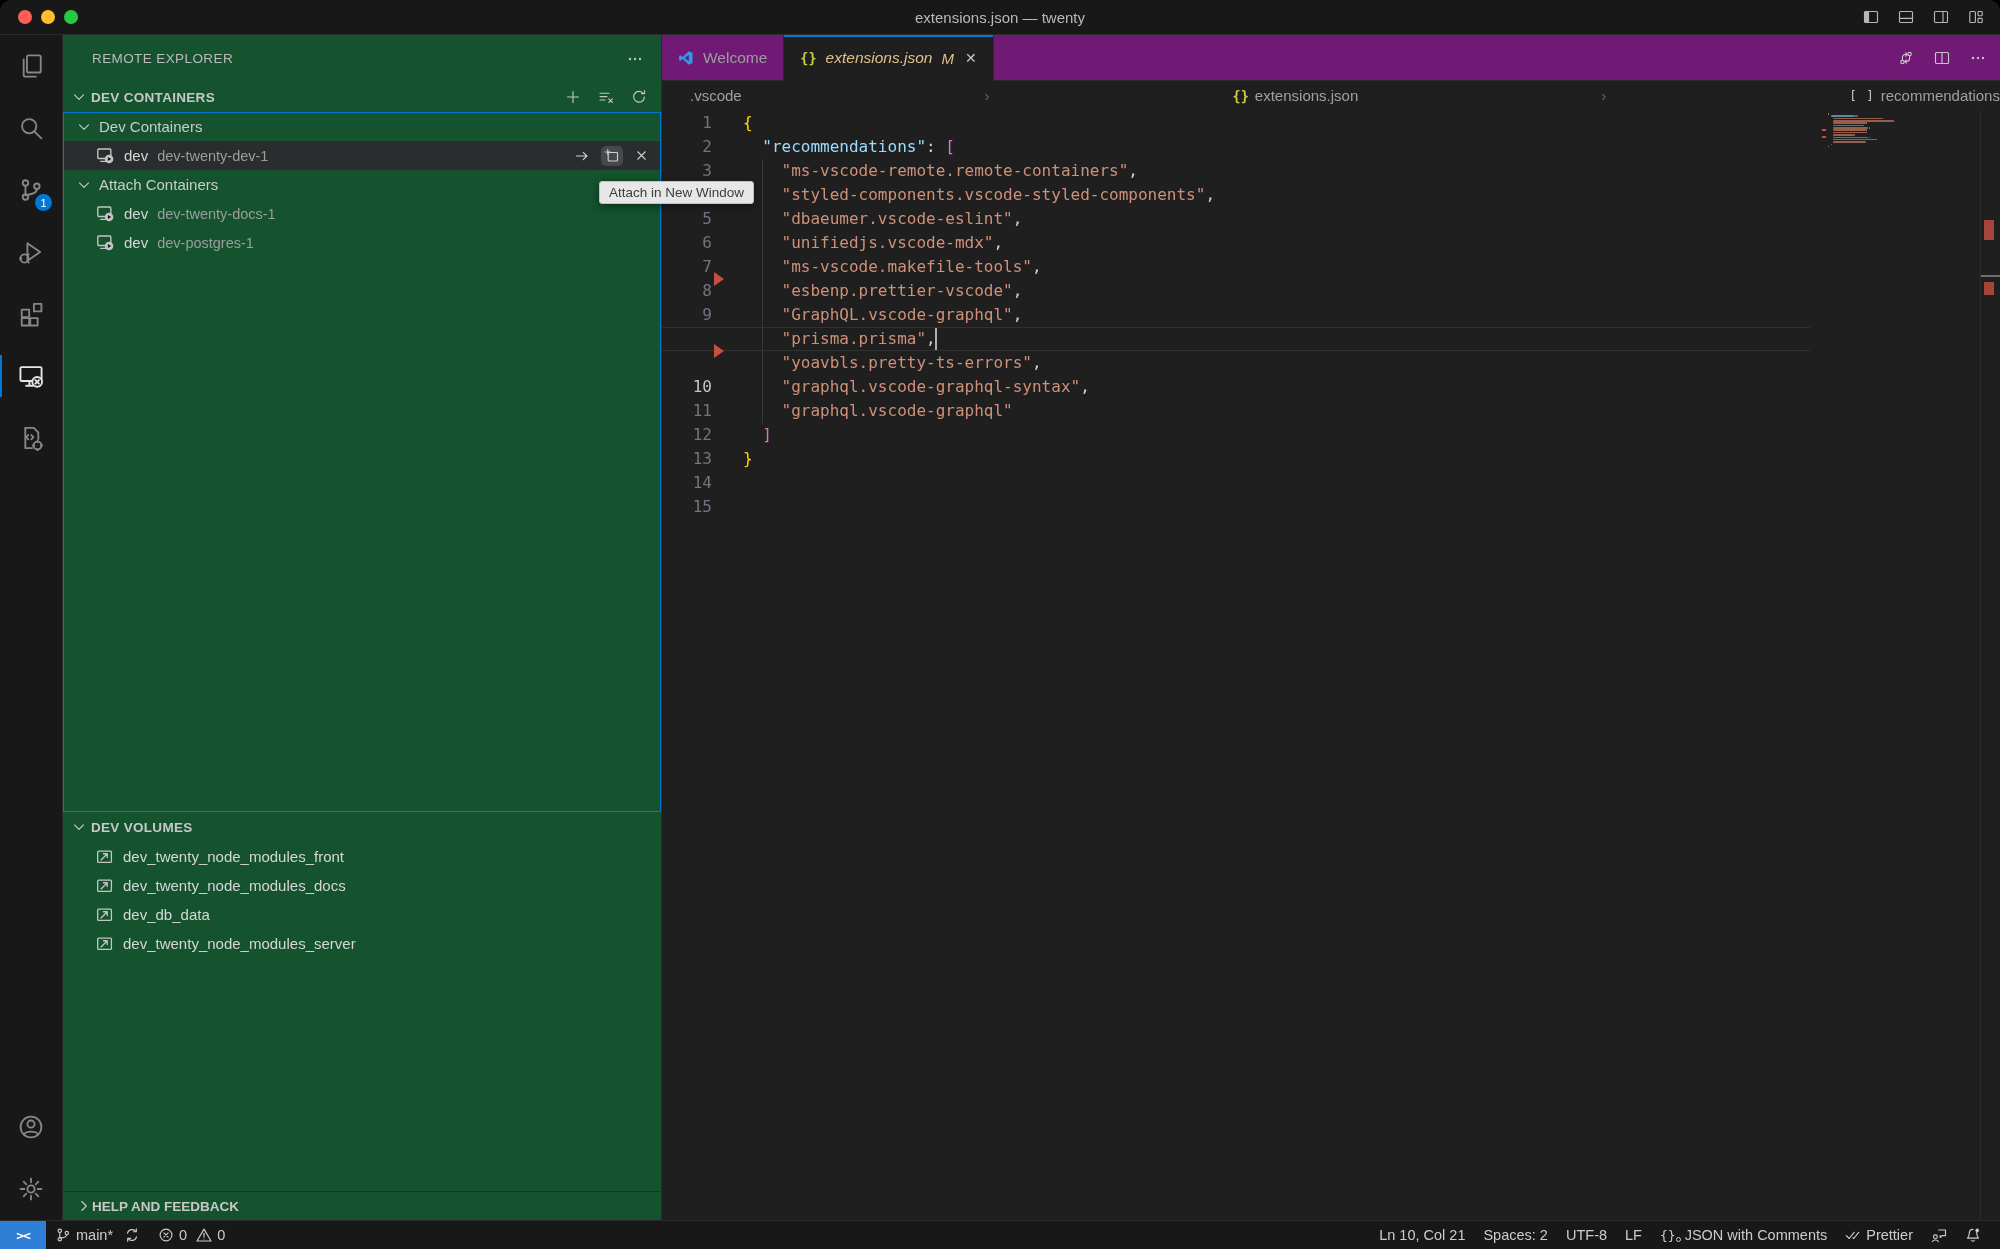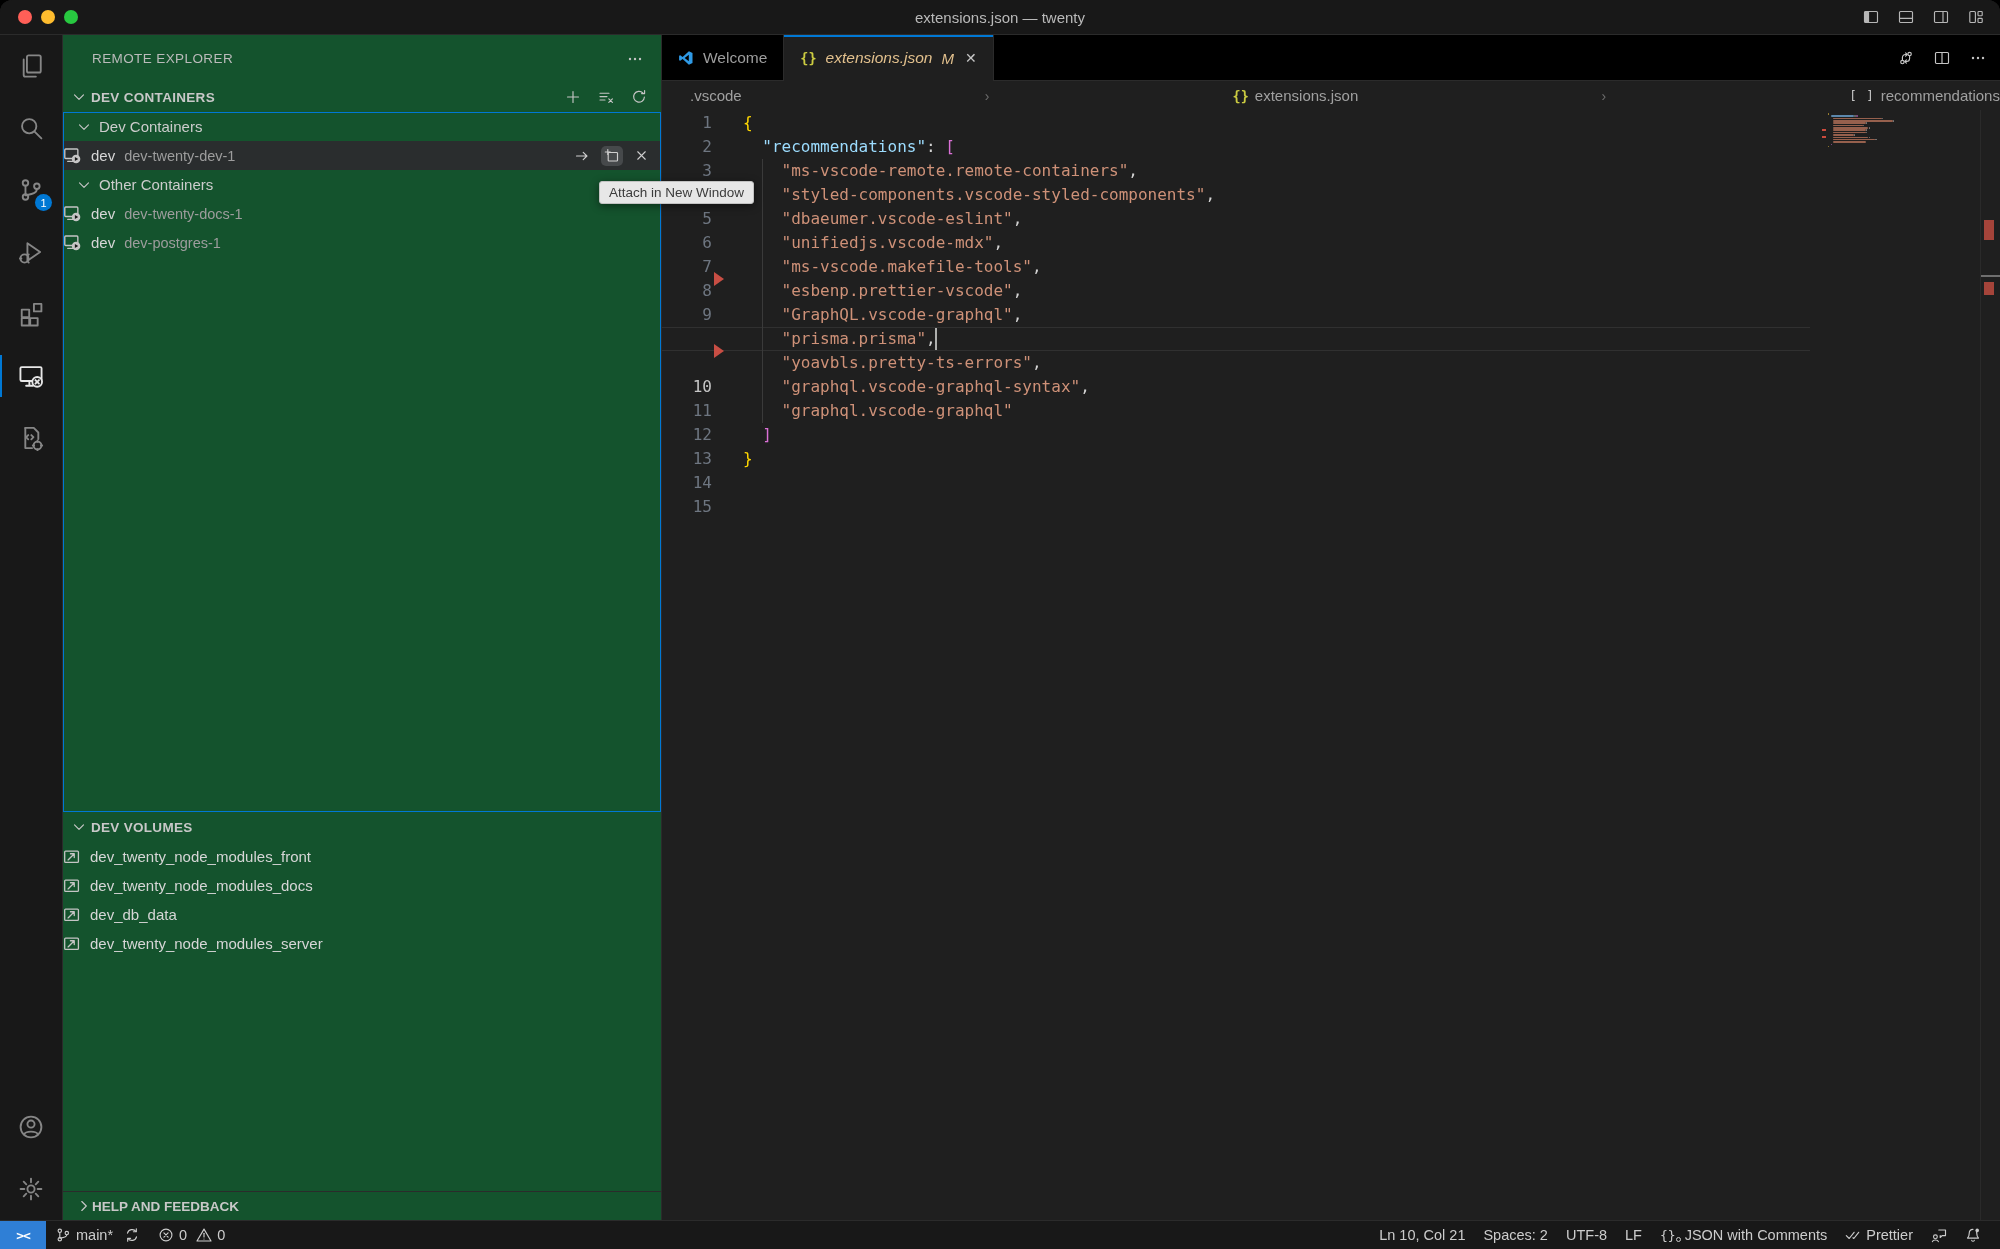--- a/index.html
+++ b/index.html
@@ -28,37 +28,37 @@
 
   
   .sidebar { width:599px; background:#14532d; border-right:1px solid #2b2b2b; display:flex; flex-direction:column; position:relative; }
   .side-title { height:47px; display:flex; align-items:center; justify-content:space-between; padding:0 18px 0 29px; color:#bbbbbb; font-size:13.5px; letter-spacing:.4px; flex:0 0 auto; }
   .sec-head { height:30px; display:flex; align-items:center; padding:0 14px 0 8px; color:#c8c8c8; flex:0 0 auto; }
   .sec-head .lbl { font-weight:700; font-size:13.5px; letter-spacing:.3px; margin-left:4px; }
   .sec-actions { margin-left:auto; display:flex; gap:17px; color:#c5c5c5; }
   .dc-pane { height:700px; flex:0 0 auto; outline:1px solid #0078d4; outline-offset:-1px; }
   .row { height:29px; display:flex; align-items:center; font-size:15px; color:#cccccc; cursor:pointer; }
   .row.group { padding-left:13px; gap:7px; }
-  .row.item { gap:9px; color:#d6d6d6; }
+  .row.item { padding-left:33px; gap:9px; color:#d6d6d6; }
   .row.item .desc { color:#9d9d9d; font-size:14.5px; }
   .row.item.hovered { background:#2a2d2e; }
   .row .grow { flex:1; }
   .row-actions { display:flex; align-items:center; gap:11px; padding-right:12px; color:#cfcfcf; }
   .act-box { background:#46494b; border-radius:5px; padding:2px 3px; display:flex; }
   .vol-icon, .cont-icon { color:#c5c5c5; display:flex; }
   .side-spacer { flex:1 1 auto; }
   .help-head { height:29px; border-top:1px solid #2b2b2b; display:flex; align-items:center; padding-left:13px; gap:0; color:#c8c8c8; flex:0 0 auto; }
   .help-head .lbl { font-weight:700; font-size:13.5px; }
 
   
   .tooltip { position:fixed; left:599px; top:181px; height:23px; background:#e7e7e7; color:#3c3c3c; border:1px solid #c2c2c2; border-radius:3px; font-size:13.5px; display:flex; align-items:center; padding:0 9px; box-shadow:0 2px 8px rgba(0,0,0,.45); z-index:60; white-space:nowrap; }
 
   
   .editor { flex:1; display:flex; flex-direction:column; background:#1f1f1f; min-width:0; }
-  .tabbar { height:46px; background:#000000; border-bottom:1px solid #2b2b2b; display:flex; position:relative; flex:0 0 auto; }
+  .tabbar { height:46px; background:#701a75; border-bottom:1px solid #2b2b2b; display:flex; position:relative; flex:0 0 auto; }
   .tab { display:flex; align-items:center; gap:9px; padding:0 16px; font-size:15.5px; color:#9d9d9d; border-right:1px solid #2b2b2b; position:relative; cursor:pointer; }
   .tab .tab-label { white-space:nowrap; }
   .tab.active { background:#1f1f1f; color:#e2c08d; margin-bottom:-1px; }
   .tab.active::before { content:""; position:absolute; top:0; left:0; right:0; height:2px; background:#0078d4; }
   .tab.active .tab-label, .tab.active .mod { font-style:italic; }
   .mod { color:#e2c08d; font-size:15px; }
   .tab .close { color:#c5c5c5; font-size:14px; margin-left:2px; }
   .braces-ic { font-family:"DejaVu Sans Mono", monospace; font-weight:bold; color:#cbcb41; font-size:13.5px; }
   .editor-actions { position:absolute; right:14px; top:0; height:46px; display:flex; align-items:center; gap:20px; color:#c5c5c5; }
   .breadcrumbs { height:29px; display:flex; align-items:center; padding-left:28px; gap:8px; color:#a0a0a0; font-size:15px; flex:0 0 auto;justify-content:space-between; }
@@ -307,21 +307,21 @@
                 </svg>
               </span>
             </span>
           </div>
           <div class="row group">
             <span style="color:#c5c5c5">
               <svg width="16" height="16" viewBox="0 0 16 16" fill="none" stroke="currentColor" stroke-width="1.15" stroke-linecap="round" stroke-linejoin="round">
                 <path d="M3.5 5.8L8 10.3l4.5-4.5"></path>
               </svg>
             </span>
-            <span>Other Containers</span>
+            <span>Attach Containers</span>
           </div>
           <div class="row item">
             <span class="cont-icon">
               <svg width="19" height="19" viewBox="0 0 16 16" fill="none" stroke="currentColor" stroke-width="1.15" stroke-linecap="round" stroke-linejoin="round">
                 <rect x="1.5" y="2.5" width="11" height="8" rx=".8"></rect>
                 <path d="M4 13h5"></path>
                 <circle cx="11" cy="11" r="3.6" fill="currentColor" stroke="none"></circle>
                 <path d="M10 9.3v3.4l2.8-1.7z" fill="#181818" stroke="none"></path>
               </svg>
             </span>

